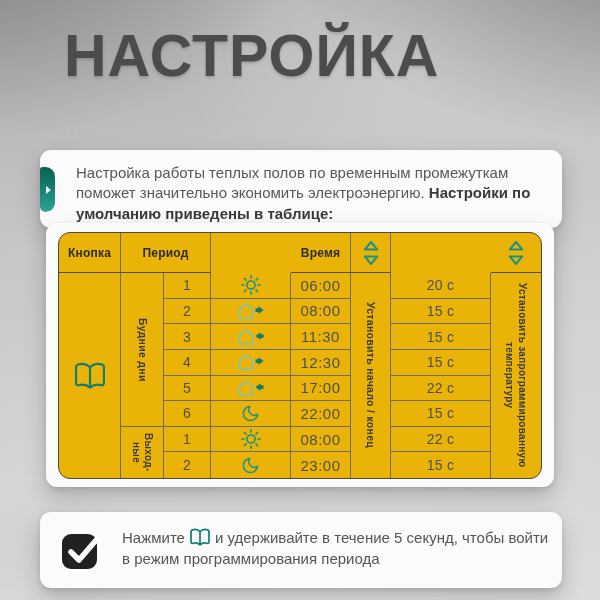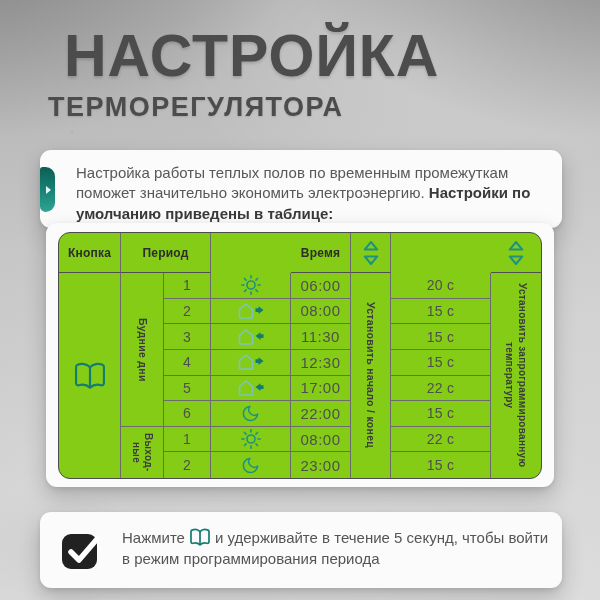--- a/index.html
+++ b/index.html
@@ -34,21 +34,21 @@
     background:linear-gradient(180deg,#0a5f54 0%,#188577 55%,#2fa393 100%);
     display:flex;align-items:center;justify-content:center;}
   .info-tab .tri{width:0;height:0;border-left:5px solid #eaf5f3;
     border-top:4px solid transparent;border-bottom:4px solid transparent;margin-left:2px;}
   .info-text{position:absolute;left:36px;top:13px;width:474px;
     font-size:15px;line-height:1.35;color:#585858;}
   .info-text b{color:#3a3a3a;}
   .table-card{left:46px;top:223px;width:508px;height:264px;}
   .tgrid{position:absolute;left:12px;top:9px;width:484px;height:247px;
     box-sizing:border-box;border:1.7px solid #4b4b4b;border-radius:12px;
-    background:#84cc16;overflow:hidden;
+    background:#eab308;overflow:hidden;
     display:grid;
     grid-template-columns:62px 43px 47px 80px 60px 40px 100px 1fr;
     grid-template-rows:40px repeat(8,1fr);}
   .cell{display:flex;align-items:center;justify-content:center;
     border-right:1px solid #6c6c6c;border-bottom:1px solid #6c6c6c;
     color:#4f4f4f;overflow:hidden;}
   .cell.no-r{border-right:none;}
   .cell.no-b{border-bottom:none;}
   .hdr{font-size:12px;font-weight:700;color:#2d2d2d;letter-spacing:.2px;
     border-bottom:1px solid #4f4f4f;}
@@ -66,21 +66,20 @@
   svg{display:block;}
   .note-text svg{display:inline;}
 </style>
 </head>
 <body>
 
 <div class="noise"></div>
 
 <div class="title-wrap">
   <div class="title-main">НАСТРОЙКА</div>
-  <div class="title-sub">ТЕРМОРЕГУЛЯТОРА</div>
 </div>
 
 <div class="card info-card">
   <div class="info-tab">
     <span class="tri"></span>
   </div>
   <div class="info-text">
     <span>Настройка работы теплых полов по временным промежуткам поможет значительно экономить электроэнергию. </span><b>Настройки по умолчанию приведены в таблице:</b>
   </div>
 </div>

